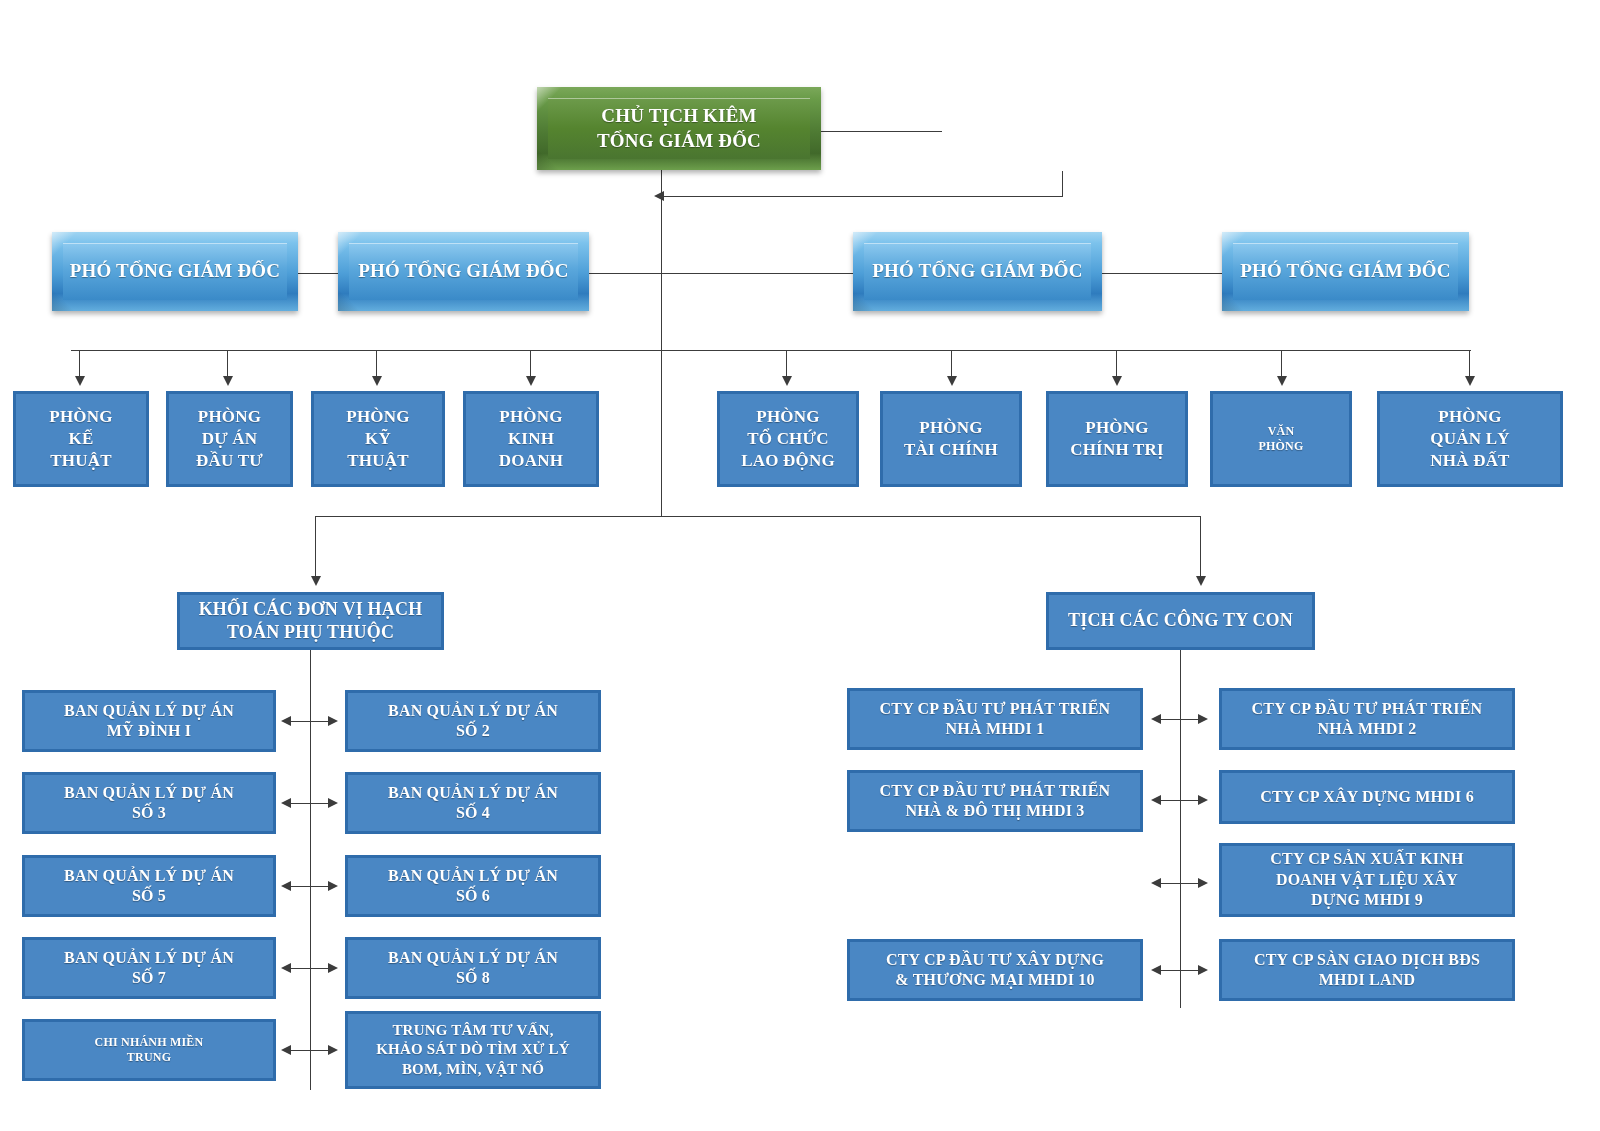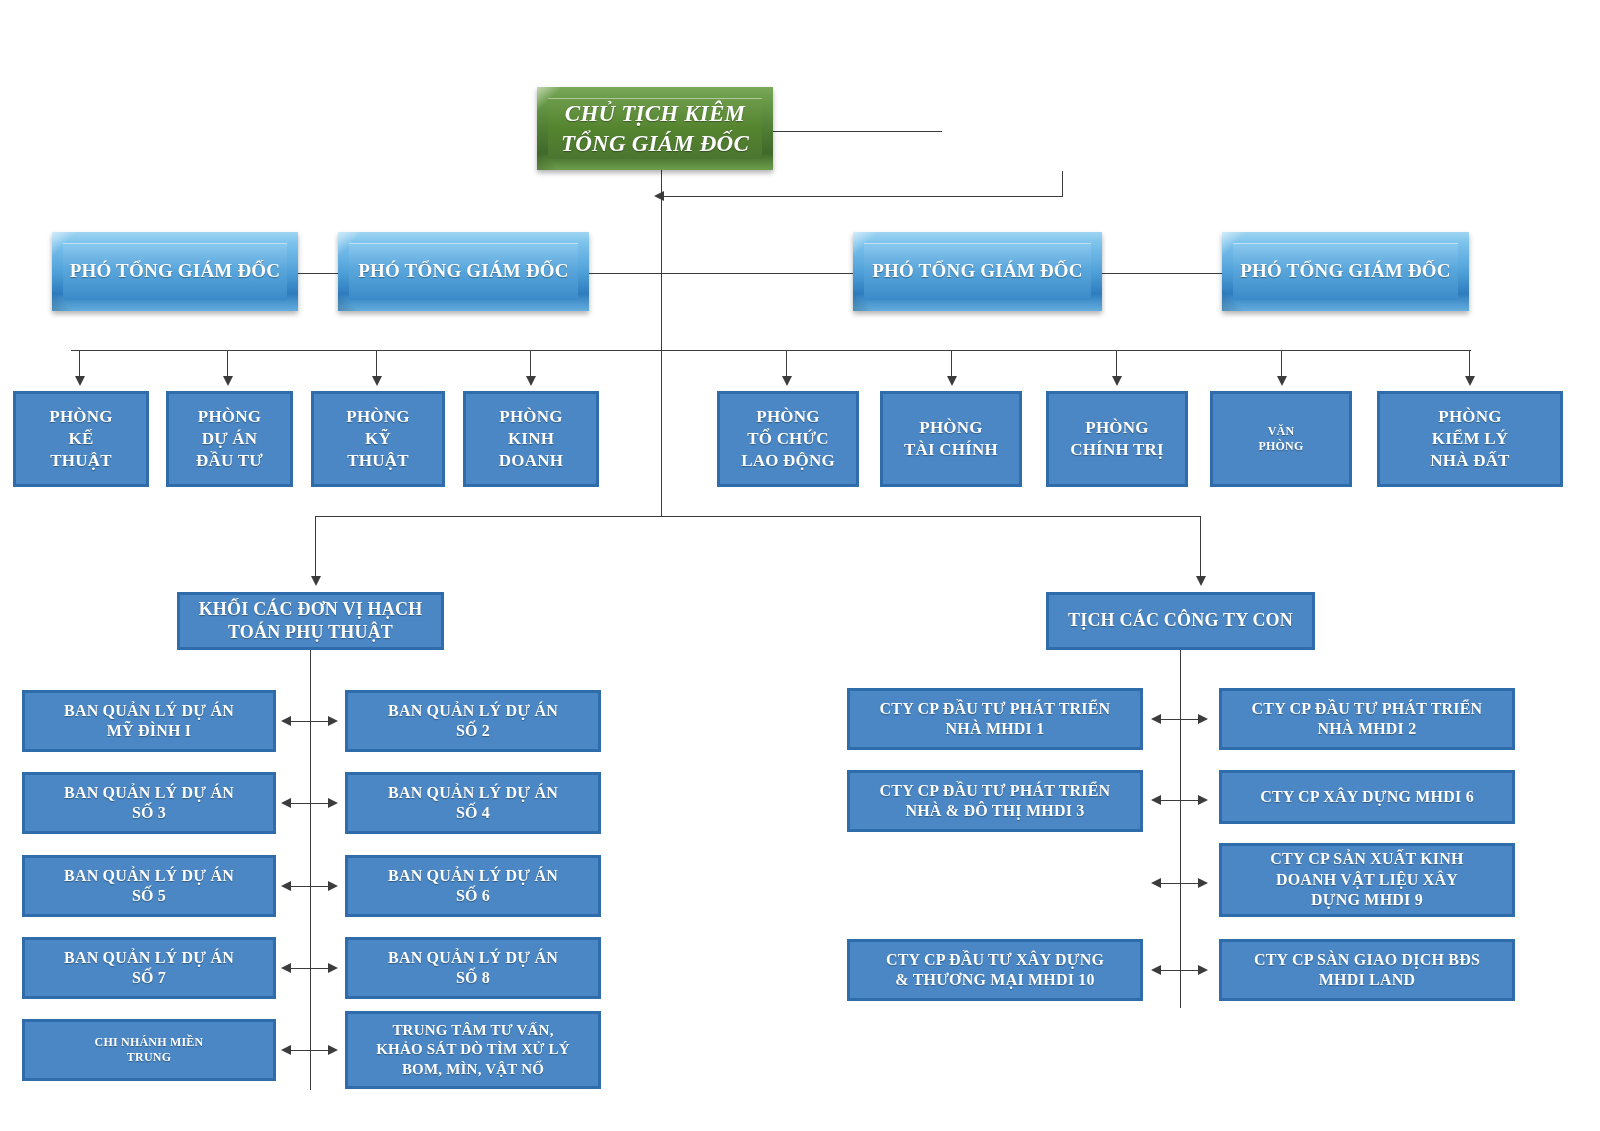--- a/index.html
+++ b/index.html
@@ -178,21 +178,21 @@
   <div class="arrow-r" style="left:1198px;top:795px;"></div>
 
   <div class="ln h" style="left:1158px;top:883px;width:45px;"></div>
   <div class="arrow-l" style="left:1151px;top:878px;"></div>
   <div class="arrow-r" style="left:1198px;top:878px;"></div>
 
   <div class="ln h" style="left:1158px;top:970px;width:45px;"></div>
   <div class="arrow-l" style="left:1151px;top:965px;"></div>
   <div class="arrow-r" style="left:1198px;top:965px;"></div>
 
-  <div class="node bevel green" style="left:537px;top:87px;width:236px;height:83px;font-size:23px;font-style:italic;">
+  <div class="node bevel green" style="left:537px;top:87px;width:284px;height:83px;font-size:19px;">
     <span class="face"></span>
     <span class="lbl">
       <span>CHỦ TỊCH KIÊM</span><br>
       <span>TỔNG GIÁM ĐỐC</span>
     </span>
   </div>
 
 
   <div class="node bevel" style="left:52px;top:232px;width:246px;height:79px;font-size:19px;">
     <span class="face"></span>
@@ -261,29 +261,29 @@
   </div>
   <div class="node flat" style="left:1210px;top:391px;width:142px;height:96px;font-size:12px;">
     <span>
       <span>VĂN</span><br>
       <span>PHÒNG</span>
     </span>
   </div>
   <div class="node flat" style="left:1377px;top:391px;width:186px;height:96px;font-size:17px;">
     <span>
       <span>PHÒNG</span><br>
-      <span>KIỂM LÝ</span><br>
+      <span>QUẢN LÝ</span><br>
       <span>NHÀ ĐẤT</span>
     </span>
   </div>
 
   <div class="node flat" style="left:177px;top:592px;width:267px;height:58px;font-size:18px;">
     <span>
       <span>KHỐI CÁC ĐƠN VỊ HẠCH</span><br>
-      <span>TOÁN PHỤ THUẬT</span>
+      <span>TOÁN PHỤ THUỘC</span>
     </span>
   </div>
   <div class="node flat" style="left:1046px;top:592px;width:269px;height:58px;font-size:18px;">
     <span>TỊCH CÁC CÔNG TY CON</span>
   </div>
 
   <div class="node flat multiline" style="left:22px;top:690px;width:254px;height:62px;font-size:16px;">
       <span>BAN QUẢN LÝ DỰ ÁN<br>MỸ ĐÌNH I</span>
     </div>
   <div class="node flat multiline" style="left:22px;top:772px;width:254px;height:62px;font-size:16px;">

